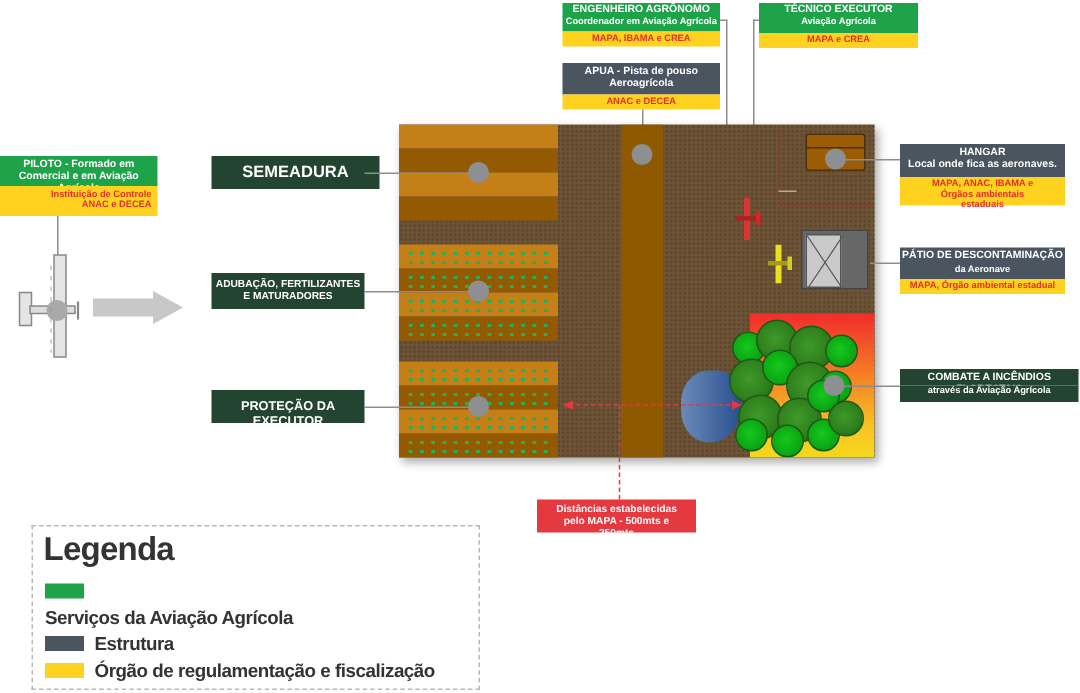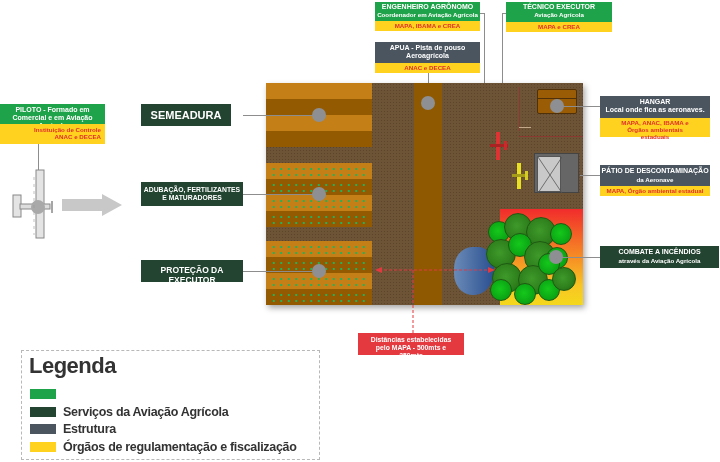--- a/index.html
+++ b/index.html
@@ -167,21 +167,21 @@
     <div class="tree b" style="left:20px;top:70px;width:22px;height:22px;"></div>
     <div class="tree b" style="left:44px;top:66px;width:22px;height:22px;"></div>
     <div class="tree" style="left:58px;top:54px;width:24px;height:24px;"></div>
   </div>
 </div>
 
 <div class="dot" style="left:421px;top:96px;"></div>
 <div class="dot" style="left:550px;top:99px;"></div>
 <div class="dot" style="left:549px;top:250px;"></div>
 
-<div class="lbl dark f11" style="left:141px;top:104px;width:90px;height:22px;padding-top:5px;">SEMEADURA</div>
+<div class="lbl dark f11" style="left:141px;top:104px;width:112px;height:22px;padding-top:5px;">SEMEADURA</div>
 <div class="line" style="left:243px;top:115px;width:76px;height:1px;"></div>
 <div class="dot" style="left:312px;top:108px;"></div>
 
 <div class="lbl dark f6" style="left:141px;top:182px;width:102px;height:24px;padding-top:4px;font-size:6.8px;">ADUBAÇÃO, FERTILIZANTES E MATURADORES</div>
 <div class="line" style="left:243px;top:194px;width:76px;height:1px;"></div>
 <div class="dot" style="left:312px;top:187px;"></div>
 
 <div class="lbl dark f9" style="left:141px;top:260px;width:102px;height:22px;padding-top:6px;">PROTEÇÃO DA EXECUTOR</div>
 <div class="line" style="left:243px;top:271px;width:76px;height:1px;"></div>
 <div class="dot" style="left:312px;top:264px;"></div>
@@ -206,25 +206,25 @@
   <polygon points="120,4 113,1 113,7" fill="#e53940"></polygon>
   <line x1="38" y1="4" x2="38" y2="70" stroke="#e53940" stroke-width="1" stroke-dasharray="3 2"></line>
 </svg>
 <div class="lbl red f6" style="left:358px;top:333px;width:106px;height:22px;padding:3px 6px 0;font-size:6.8px;">Distâncias estabelecidas pelo MAPA - 500mts e 250mts</div>
 
 <div class="legend">
   <div class="legend-title">Legenda</div>
   <div class="legend-item" style="top:36px;">
     <div class="swatch" style="background:#1fa34a;"></div>
   </div>
-  <div class="legend-item" style="top:54px;">
+  <div class="legend-item" style="top:54px;flex-direction:column;">
     <div class="swatch" style="background:#234431;"></div>
     <span class="legend-text">Serviços da Aviação Agrícola</span>
   </div>
   <div class="legend-item" style="top:71px;">
     <div class="swatch" style="background:#4a5560;"></div>
     <span class="legend-text">Estrutura</span>
   </div>
   <div class="legend-item" style="top:89px;">
     <div class="swatch" style="background:#ffd21f;"></div>
-    <span class="legend-text">Órgãos de regulamentação e fiscalização</span>
+    <span class="legend-text">Órgão de regulamentação e fiscalização</span>
   </div>
 </div>
 
 </body></html>

